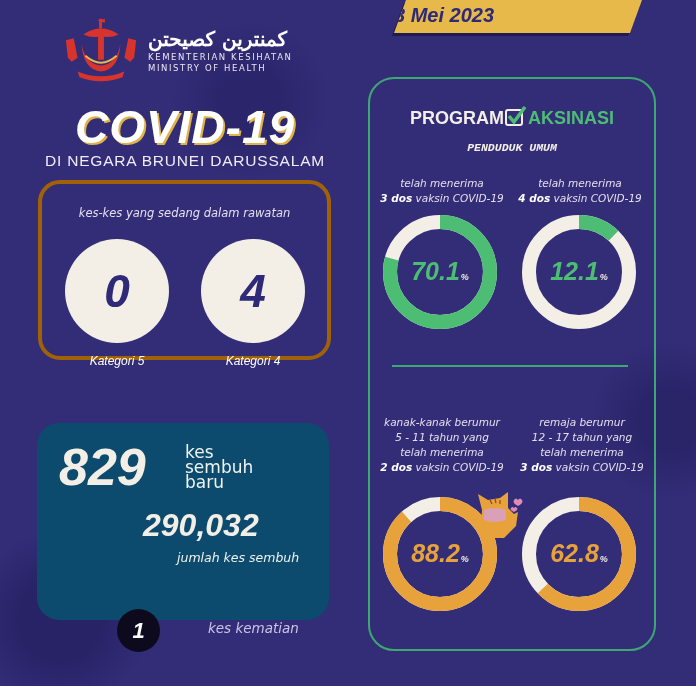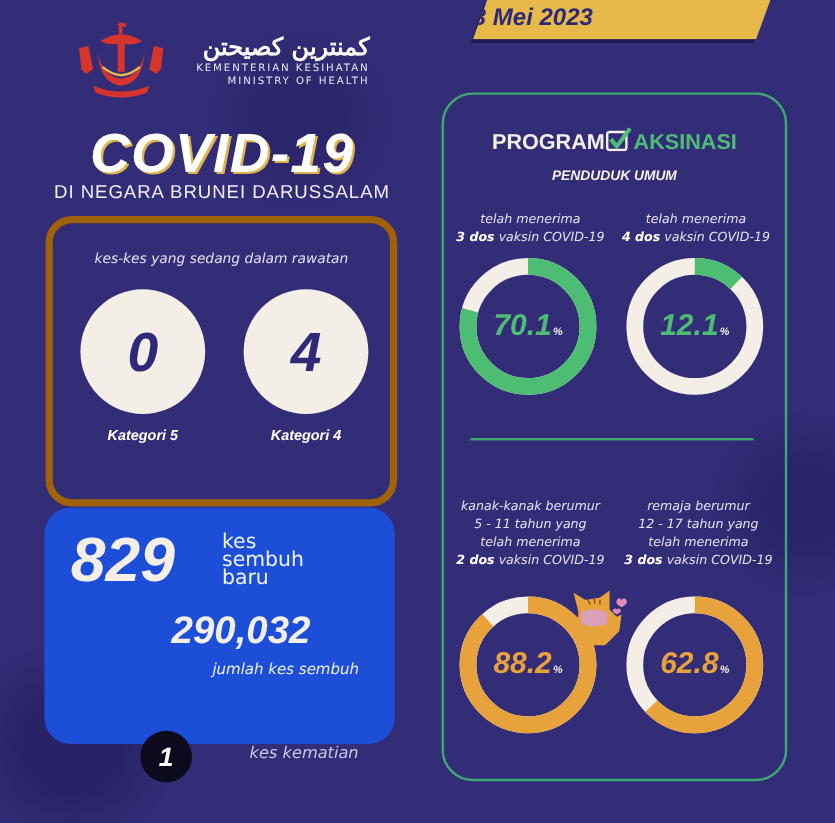--- a/index.html
+++ b/index.html
@@ -12,21 +12,21 @@
   }
   .bg-deco {
     position: absolute; inset: 0; pointer-events: none;
     background:
       radial-gradient(circle at 60px 620px, rgba(20,15,70,0.35) 0 40px, transparent 90px),
       radial-gradient(circle at 250px 100px, rgba(20,15,70,0.25) 0 30px, transparent 80px),
       radial-gradient(circle at 670px 420px, rgba(20,15,70,0.3) 0 30px, transparent 80px);
   }
   
   .logo { position: absolute; left: 62px; top: 14px; width: 78px; height: 70px; }
-  .ministry { position: absolute; left: 148px; top: 28px; text-align: right; width: 160px; }
+  .ministry { position: absolute; left: 148px; top: 28px; text-align: left; width: 160px; }
   .ministry .jawi { font-family: "DejaVu Serif", serif; font-size: 20px; font-weight: bold; color: #fff; line-height: 22px; letter-spacing: 1px; }
   .ministry .ms { font-size: 8.5px; letter-spacing: 1.6px; color: #e9e6f2; line-height: 11px; margin-top: 2px; }
   .ministry .en { font-size: 8.5px; letter-spacing: 1.6px; color: #e9e6f2; line-height: 11px; }
 
   
   .date-banner {
     position: absolute; left: 394px; top: 0; width: 248px; height: 33px;
     background: #e6b94a;
     clip-path: polygon(12px 0, 248px 0, 236px 33px, 0 33px);
     box-shadow: 0 3px 0 #1c1850;
@@ -49,46 +49,46 @@
     font-size: 46px; color: #ffffff; letter-spacing: 1px;
     text-shadow: 2px 2px 0 #e0b24a;
   }
   .subtitle {
     position: absolute; left: 30px; top: 152px; width: 310px; text-align: center;
     font-family: "Liberation Sans", sans-serif; font-size: 15.5px; color: #f0ecf5; letter-spacing: 0.8px;
   }
 
   
   .treat-panel {
-    position: absolute; left: 38px; top: 180px; width: 293px; height: 242px;
-    border: 6px solid #a16207; border-radius: 22px;
+    position: absolute; left: 38px; top: 180px; width: 293px; height: 180px;
+    border: 4px solid #a16207; border-radius: 22px;
   }
   .treat-caption {
     position: absolute; left: 0; right: 0; top: 22px; text-align: center;
     font-style: italic; font-size: 11.5px; color: #e4e0ee;
   }
   .cat-circle {
     position: absolute; top: 55px; width: 104px; height: 104px; border-radius: 50%;
     background: #f3efe6; display: flex; align-items: center; justify-content: center;
     font-family: "Liberation Sans", sans-serif; font-weight: 900; font-style: italic;
     font-size: 46px; color: #2e2a78;
   }
   .cat-circle.c1 { left: 23px; }
   .cat-circle.c2 { left: 159px; }
   .cat-label {
     position: absolute; top: 170px; width: 104px; text-align: center;
-    font-family: "Liberation Sans", sans-serif; font-weight: bold; font-style: italic; font-size: 12px; color: #fff;
+    font-family: "Liberation Sans", sans-serif; font-weight: normal; font-style: italic; font-size: 12px; color: #fff;
   }
   .cat-label.l1 { left: 23px; }
   .cat-label.l2 { left: 159px; }
 
   
   .recov-panel {
     position: absolute; left: 37px; top: 423px; width: 292px; height: 197px;
-    background: #1d4ed8; border-radius: 22px;
+    background: #0c4a6e; border-radius: 22px;
   }
   .recov-new {
     position: absolute; left: 22px; top: 14px;
     font-family: "Liberation Sans", sans-serif; font-weight: 900; font-style: italic; font-size: 52px; color: #f3efe6;
   }
   .recov-new-label {
     position: absolute; left: 148px; top: 22px; width: 80px;
     font-size: 17px; line-height: 15px; color: #eef3ef;
   }
   .recov-total {
@@ -119,21 +119,21 @@
     position: absolute; left: 0; right: 0; top: 27px; text-align: center;
     font-family: "Liberation Sans", sans-serif; font-weight: 900; font-size: 18px; white-space: nowrap;
   }
   .vax-title .w { color: #f3efe6; }
   .vax-title .g { color: #4dbd74; }
   .vax-title .check {
     display: inline-block; width: 22px; height: 20px; vertical-align: -2px; margin: 0 1px;
   }
   .sec-head {
     position: absolute; left: 0; right: 0; text-align: center;
-    font-family: Liberation Sans, sans-serif; font-weight: bold; font-style: italic; font-size: 11.5px; color: #f3efe6;
+    font-family: Liberation Mono, monospace; font-weight: bold; font-style: italic; font-size: 11.5px; color: #f3efe6;
   }
   .ring-caption {
     position: absolute; width: 140px; text-align: center;
     font-style: italic; font-size: 10.5px; line-height: 15px; color: #e4e0ee;
   }
   .ring-caption b { font-weight: bold; color: #fff; }
   .divider {
     position: absolute; left: 22px; width: 236px; height: 2px; background: #3ea872;
   }
   .ring {

